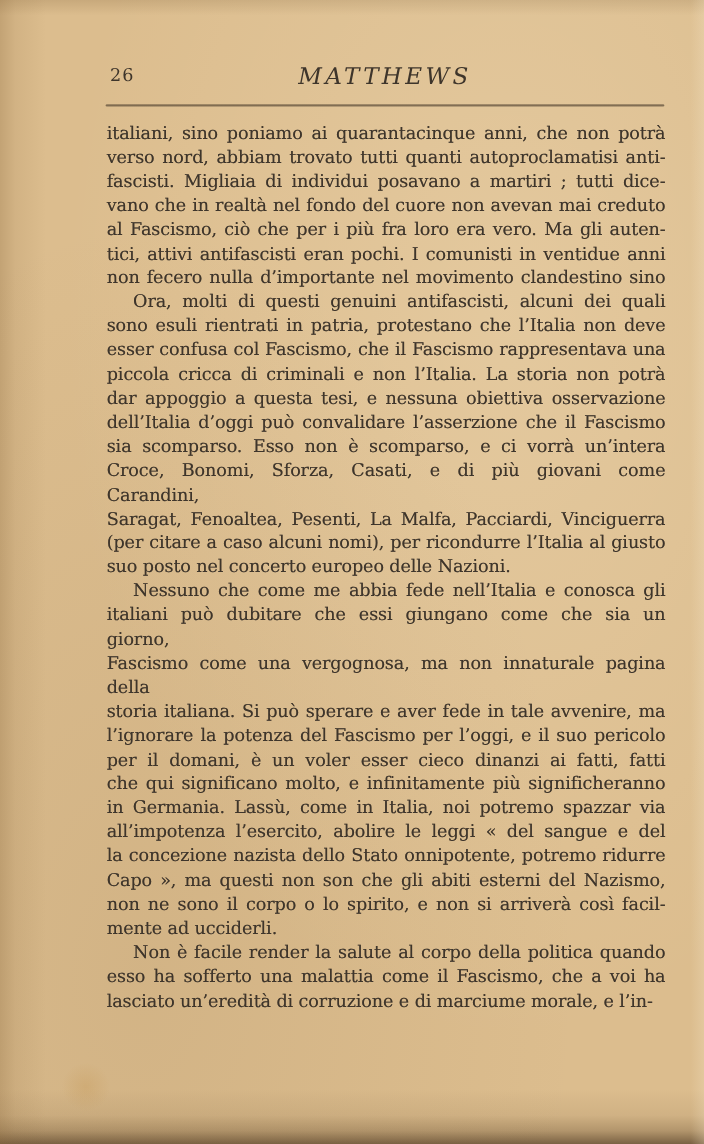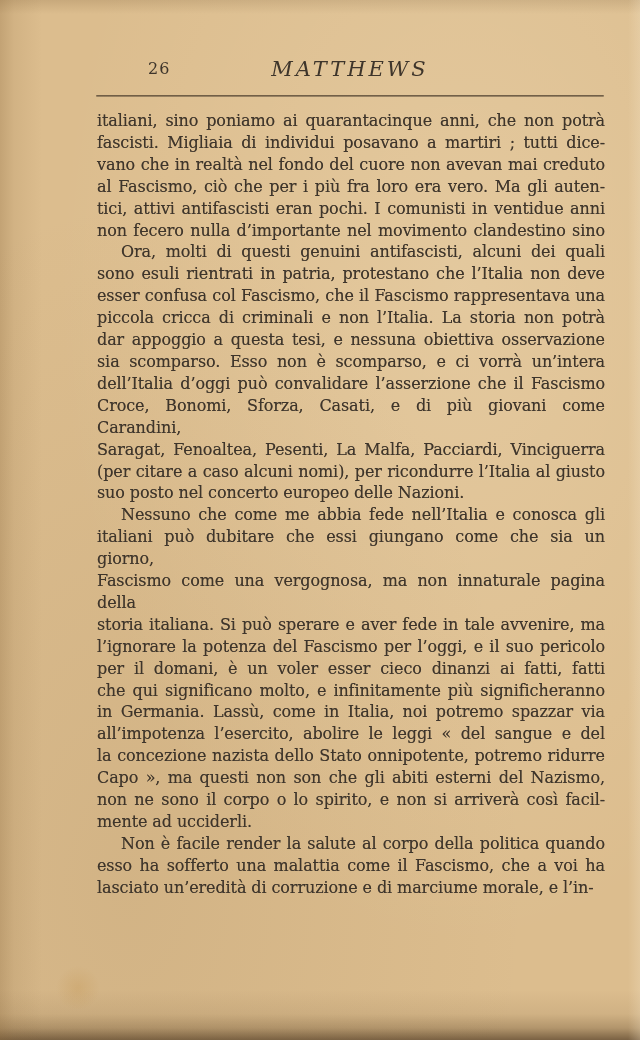--- a/index.html
+++ b/index.html
@@ -22,21 +22,21 @@
       #dcbd8e;
     color: #3e352b;
   }
   .running-header {
     position: absolute;
     left: 97px; right: 37px; top: 57px;
     height: 24px;
   }
   .page-number {
     position: absolute; left: 3px; top: 2px;
-    font-size: 16px; letter-spacing: 1px; margin-left: 48px;
+    font-size: 16px; letter-spacing: 1px;
   }
   .running-title {
     position: absolute; left: 0; right: 0; top: 0;
     text-align: center;
     font-style: italic;
     font-size: 21px;
     letter-spacing: 3px;
   }
   .header-rule {
     position: absolute;
@@ -66,34 +66,35 @@
 
 <div class="page">
   <div class="running-header">
     <span class="page-number">26</span>
     <span class="running-title">MATTHEWS</span>
   </div>
   <div class="header-rule"></div>
   <div class="text-block">
       <div class="paragraph">
         <div class="line">italiani, sino poniamo ai quarantacinque anni, che non potrà</div>
+        <div class="line">verso nord, abbiam trovato tutti quanti autoproclamatisi anti-</div>
         <div class="line">fascisti. Migliaia di individui posavano a martiri ; tutti dice-</div>
         <div class="line">vano che in realtà nel fondo del cuore non avevan mai creduto</div>
         <div class="line">al Fascismo, ciò che per i più fra loro era vero. Ma gli auten-</div>
         <div class="line">tici, attivi antifascisti eran pochi. I comunisti in ventidue anni</div>
         <div class="line">non fecero nulla d’importante nel movimento clandestino sino</div>
       </div>
       <div class="paragraph">
         <div class="line first">Ora, molti di questi genuini antifascisti, alcuni dei quali</div>
         <div class="line">sono esuli rientrati in patria, protestano che l’Italia non deve</div>
         <div class="line">esser confusa col Fascismo, che il Fascismo rappresentava una</div>
         <div class="line">piccola cricca di criminali e non l’Italia. La storia non potrà</div>
         <div class="line">dar appoggio a questa tesi, e nessuna obiettiva osservazione</div>
+        <div class="line">dell’Italia d’oggi può convalidare l’asserzione che il Fascismo</div>
         <div class="line">sia scomparso. Esso non è scomparso, e ci vorrà un’intera</div>
-        <div class="line">dell’Italia d’oggi può convalidare l’asserzione che il Fascismo</div>
         <div class="line">Croce, Bonomi, Sforza, Casati, e di più giovani come Carandini,</div>
         <div class="line">Saragat, Fenoaltea, Pesenti, La Malfa, Pacciardi, Vinciguerra</div>
         <div class="line">(per citare a caso alcuni nomi), per ricondurre l’Italia al giusto</div>
         <div class="line last">suo posto nel concerto europeo delle Nazioni.</div>
       </div>
       <div class="paragraph">
         <div class="line first">Nessuno che come me abbia fede nell’Italia e conosca gli</div>
         <div class="line">italiani può dubitare che essi giungano come che sia un giorno,</div>
         <div class="line">Fascismo come una vergognosa, ma non innaturale pagina della</div>
         <div class="line">storia italiana. Si può sperare e aver fede in tale avvenire, ma</div>

